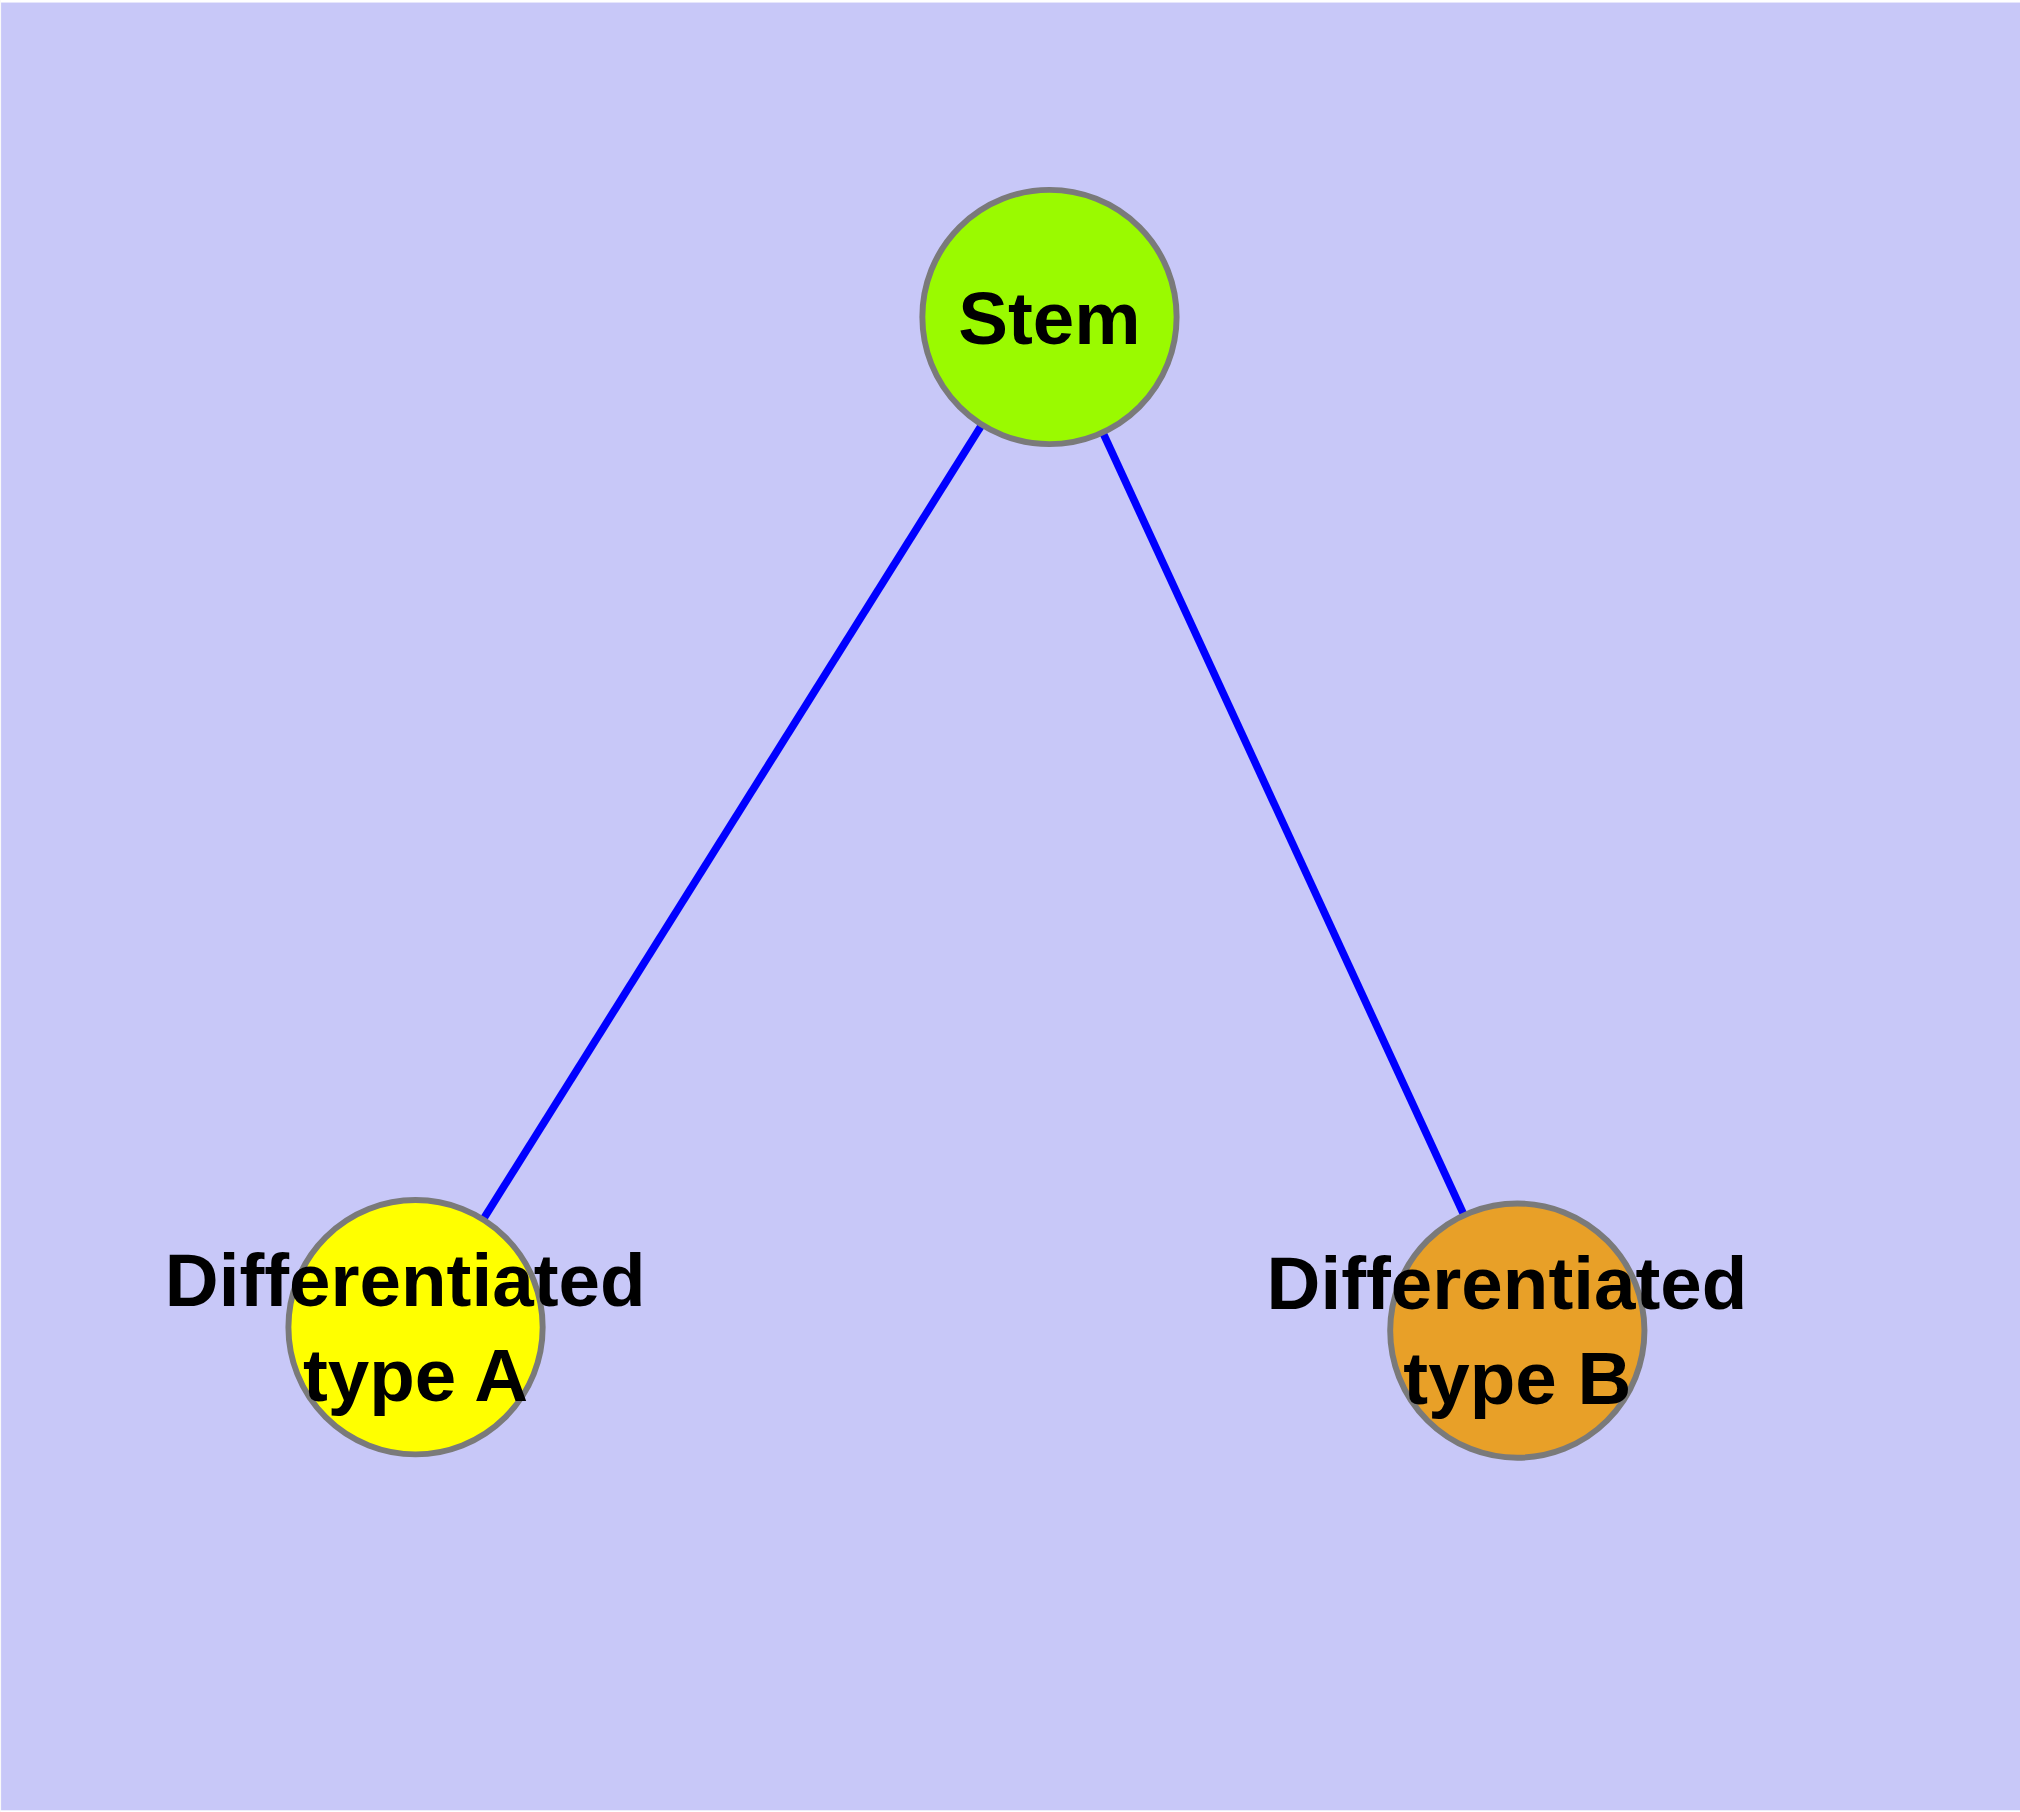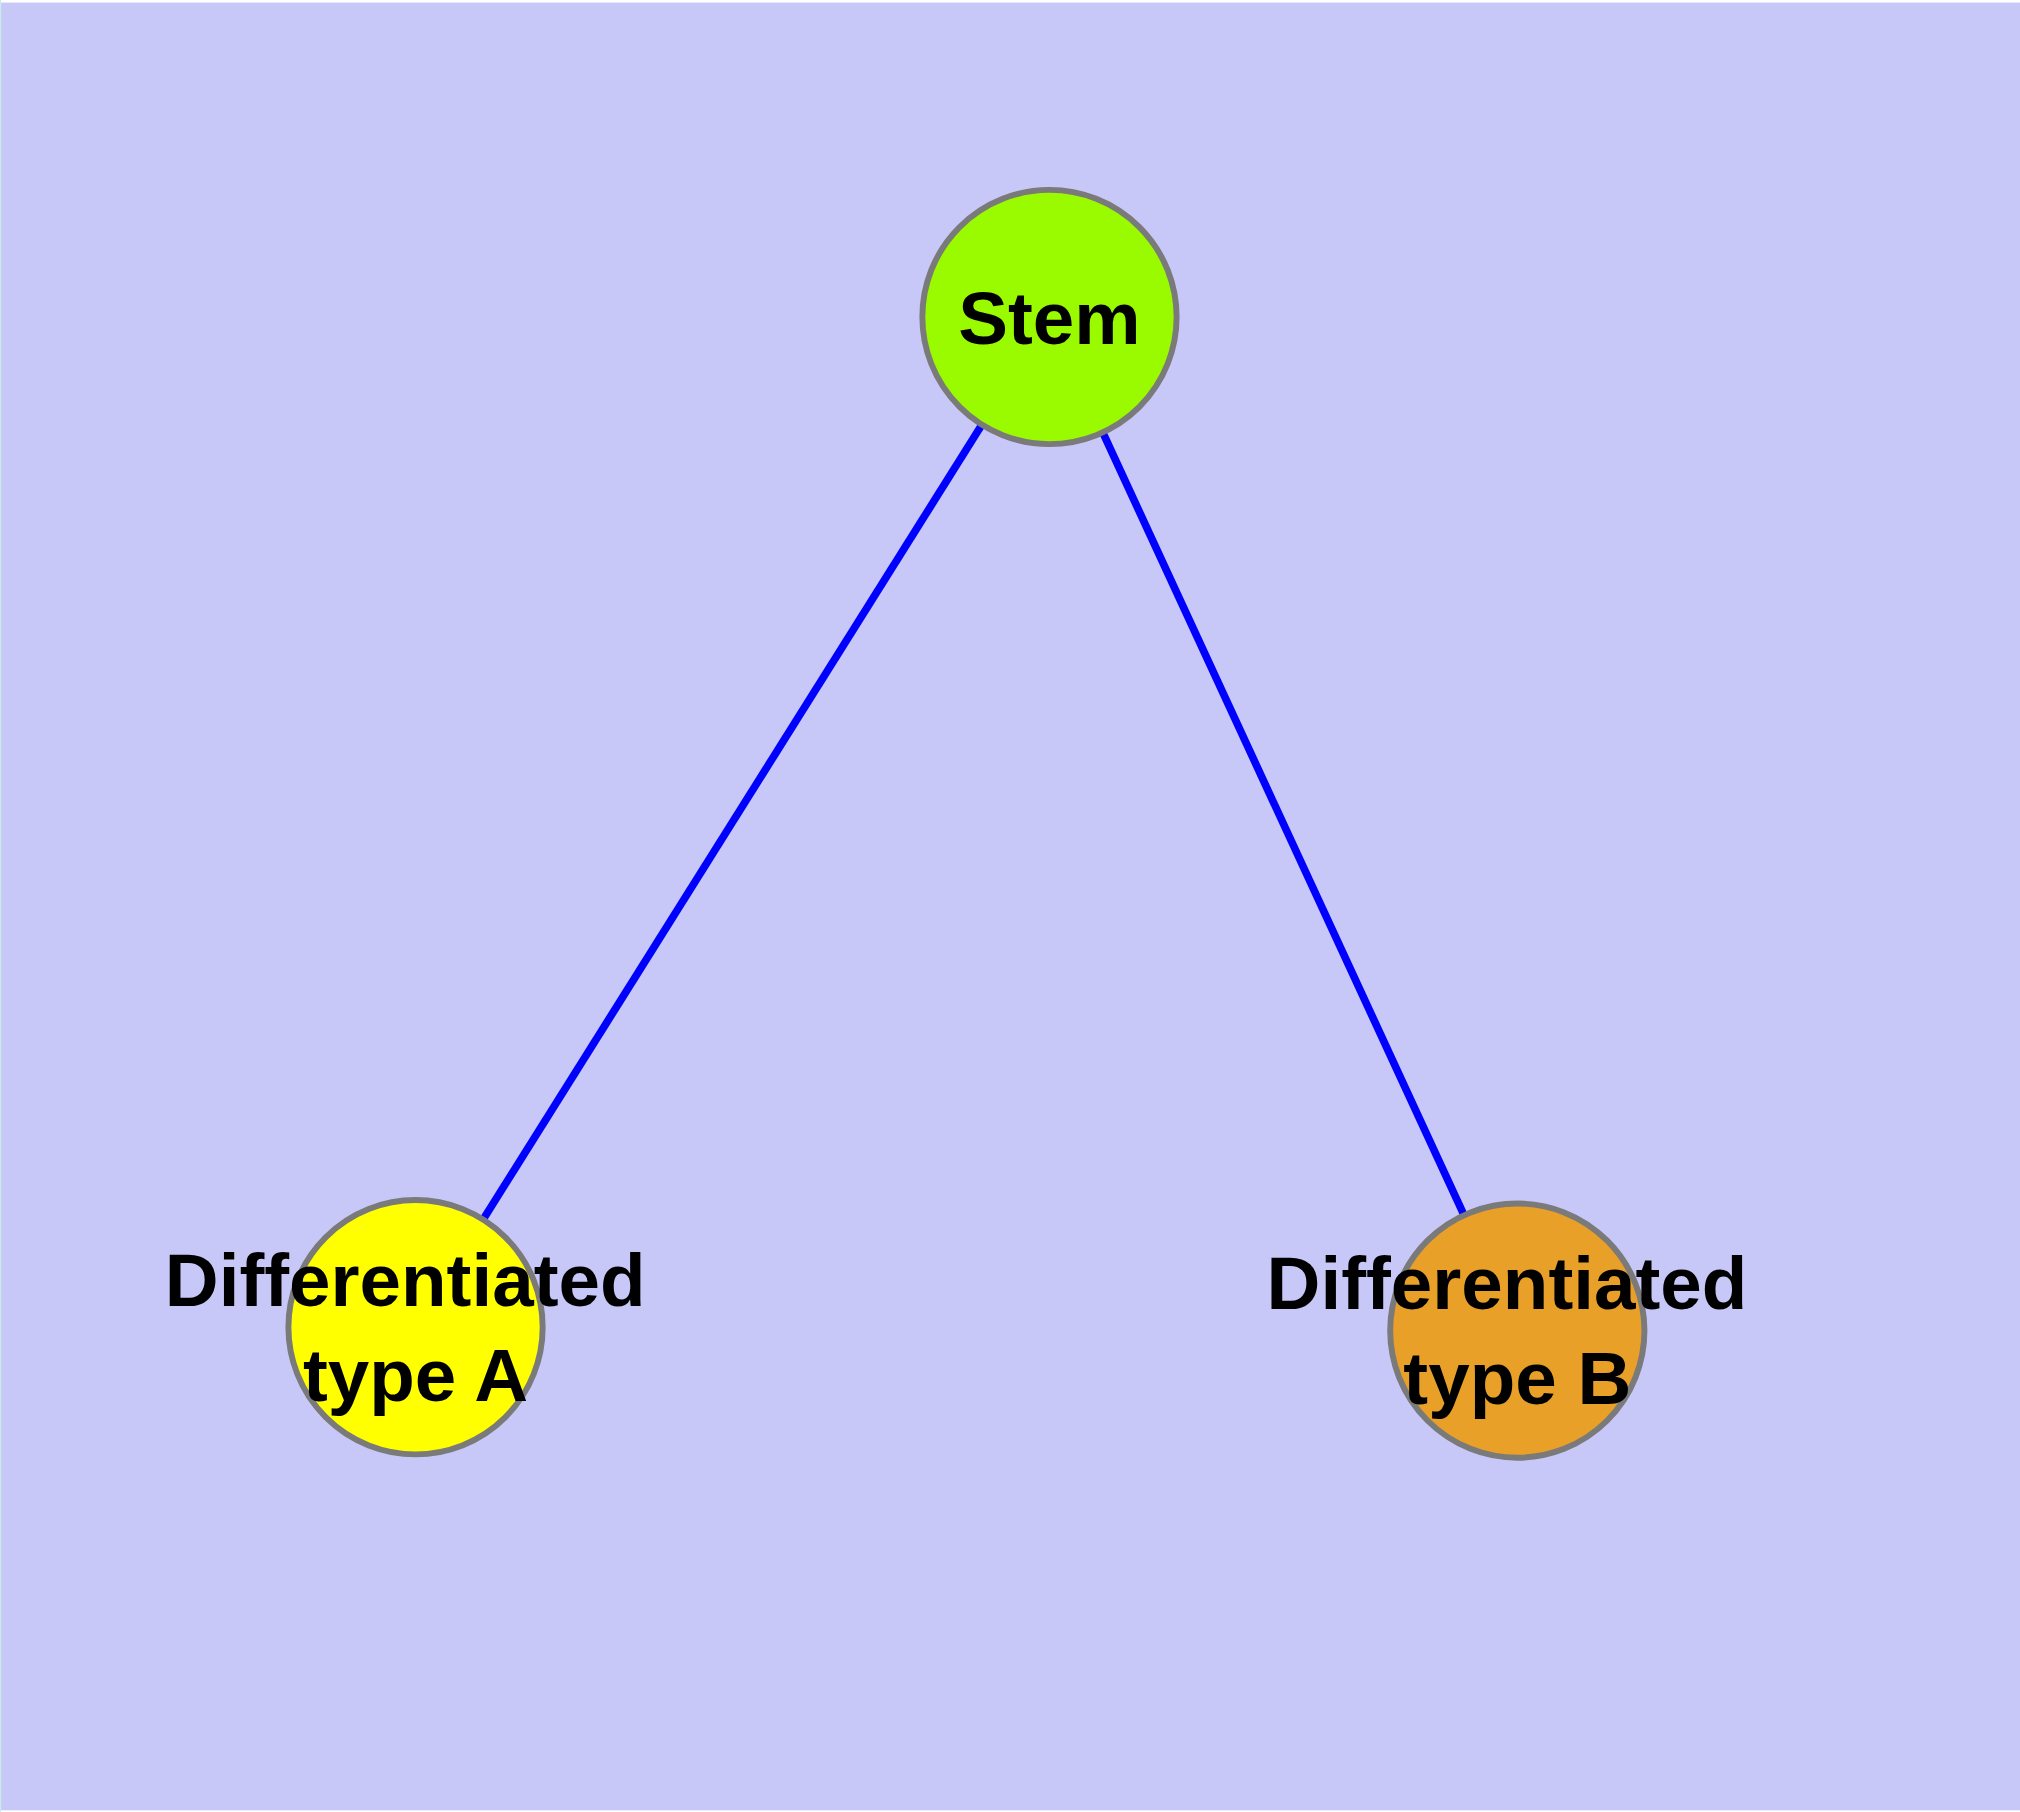--- a/index.html
+++ b/index.html
@@ -4,21 +4,21 @@
 <style>
   html, body {
     margin: 0;
     padding: 0;
     background: #ffffff;
   }
   .canvas {
     position: relative;
     width: 2021px;
     height: 1812px;
-    background: #14b8a6;
+    background: #e5e5e5;
     overflow: hidden;
   }
   svg {
     display: block;
   }
   .edge {
     stroke-width: 9;
     fill: none;
   }
   .node {

